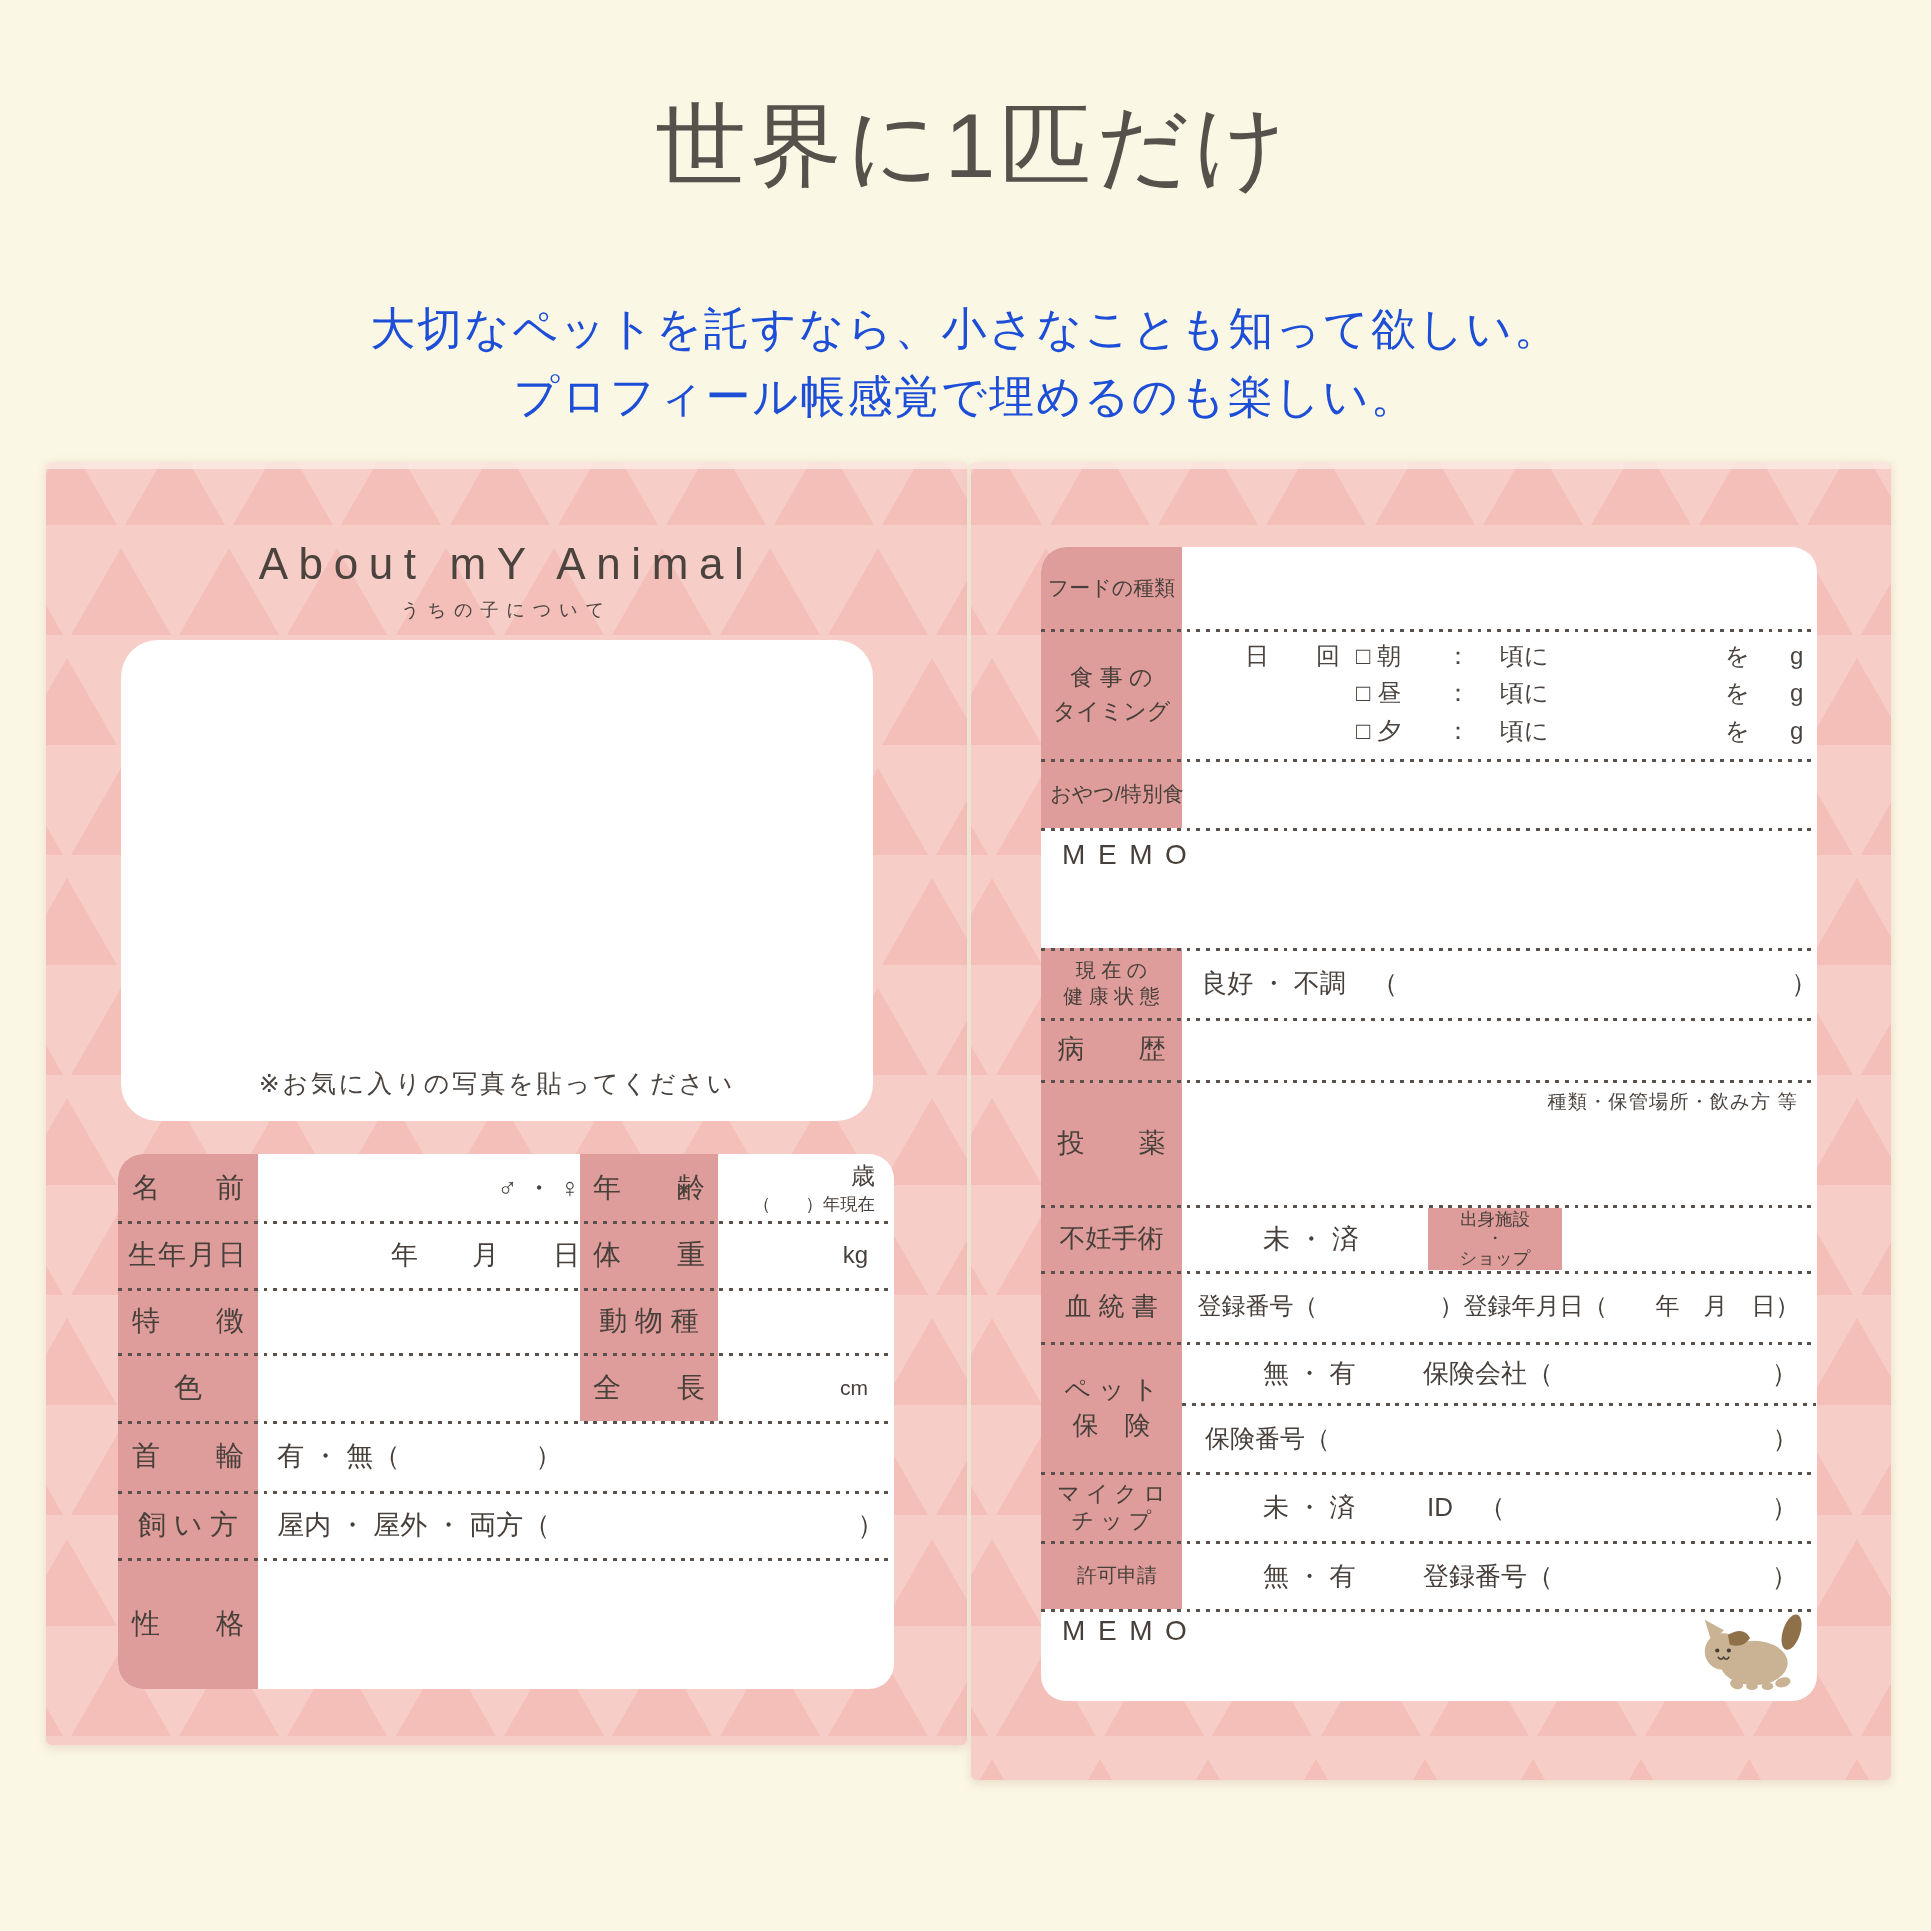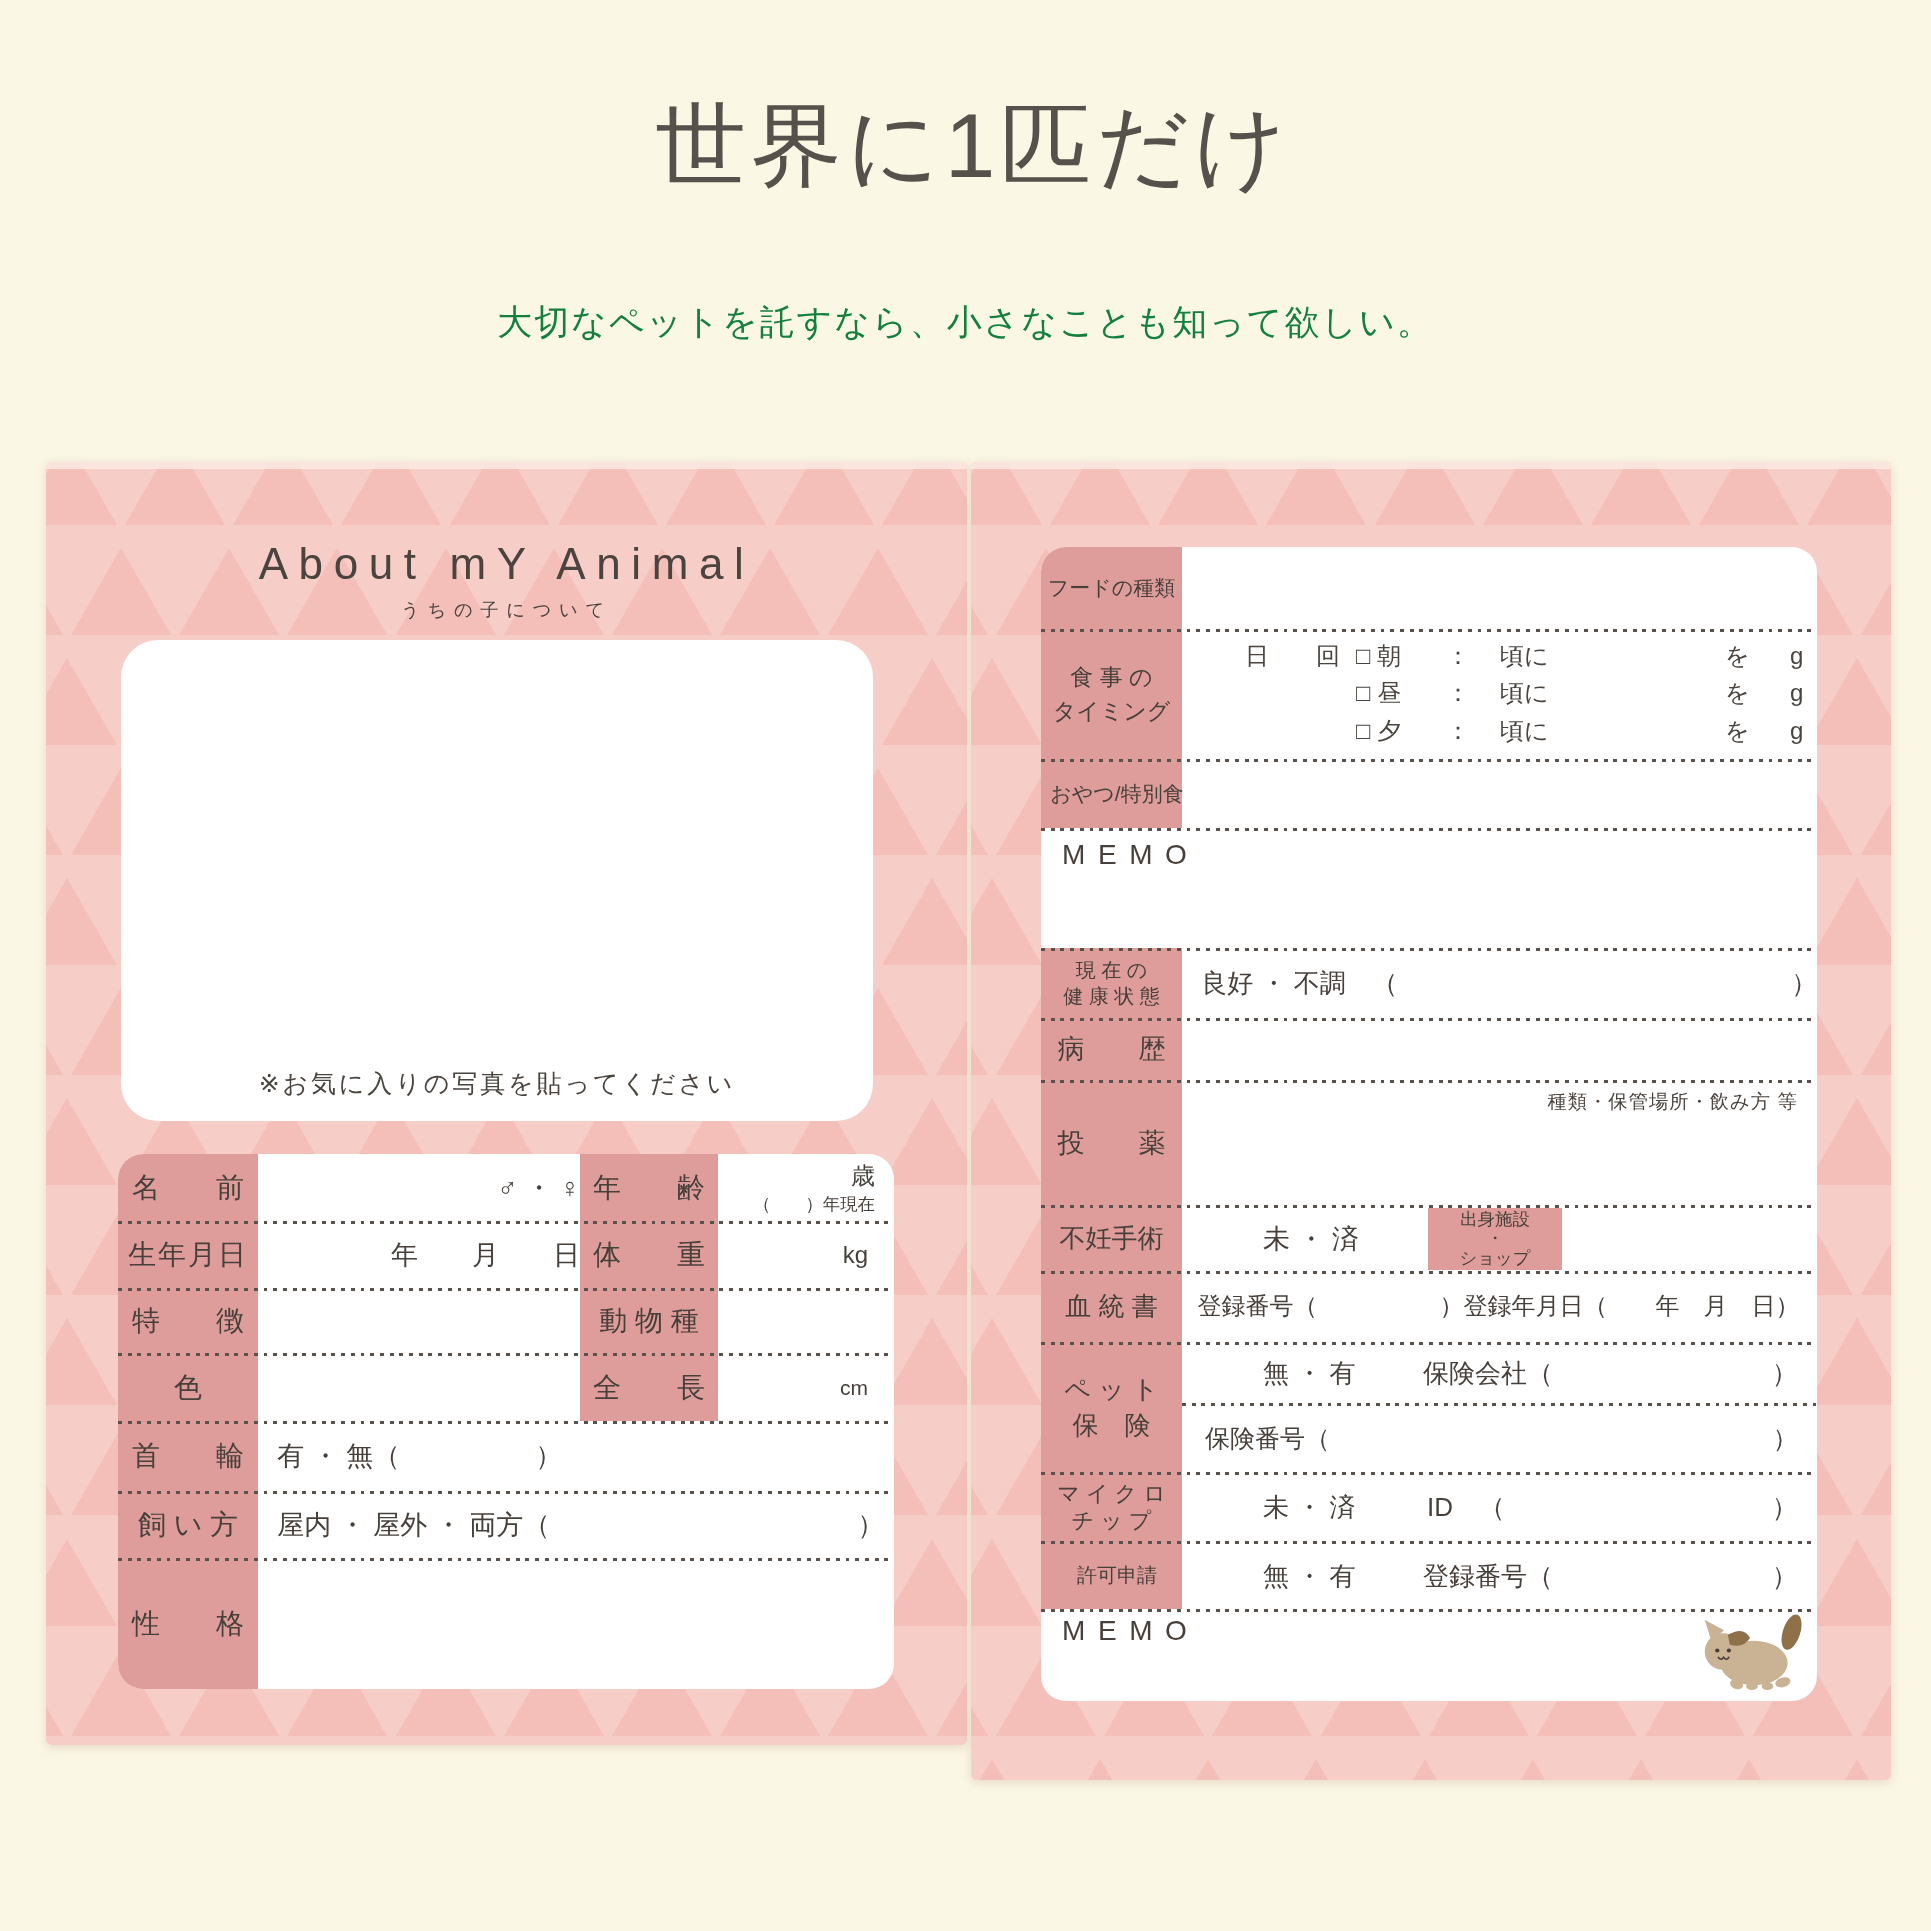--- a/index.html
+++ b/index.html
@@ -9,21 +9,21 @@
   .ctr{left:0;right:0;text-align:center;}
   .page{position:absolute;background:#F7CDC7;border-radius:5.8px;overflow:hidden;
         box-shadow:0 2.9px 9.7px rgba(190,140,130,.28);}
   .page::before{content:"";position:absolute;top:0;left:0;right:0;height:6.8px;
         background:#FBE9E3;opacity:.85;z-index:3;}
   .tris{position:absolute;inset:0;z-index:0;}
   .tri{position:absolute;width:0;height:0;border-left:50px solid transparent;
        border-right:50px solid transparent;border-bottom:87px solid #F3BFB8;}
   .z{position:absolute;z-index:2;}
   .headline{font-size:91px;letter-spacing:4.8px;color:#56514B;font-weight:500;margin-left:16px;}
-  .sub{font-size:35px;letter-spacing:1.9px;color:#15803d;}
+  .sub{font-size:45px;letter-spacing:1.9px;color:#1d4ed8;}
   .lp-title{font-size:44px;letter-spacing:10.6px;color:#4A433E;}
   .lp-sub{font-size:18.3px;letter-spacing:7.7px;color:#4A433E;}
   .whitebox{background:#fff;}
   .tablebox{background:#fff;border-radius:25px;overflow:hidden;}
   .pink{background:#DE9D9B;}
   .dash{position:absolute;height:2.9px;z-index:4;
         background:repeating-linear-gradient(90deg,#59524C 0 3.9px,transparent 3.9px 9.7px);}
   .flex{display:flex;align-items:center;}
   .between{justify-content:space-between;}
   .endj{justify-content:flex-end;}
@@ -40,20 +40,21 @@
        display:flex;flex-direction:column;align-items:center;justify-content:center;
        font-size:17.4px;line-height:19.3px;}
 </style>
 </head>
 <body>
 
 <div class="canvas">
 
   <div class="abs ctr headline" style="top:85px;">世界に1匹だけ</div>
   <div class="abs ctr sub" style="top:299px;">大切なペットを託すなら、小さなことも知って欲しい。</div>
+  <div class="abs ctr sub" style="top:367px;">プロフィール帳感覚で埋めるのも楽しい。</div>
 
   <div class="page" style="left:46px;top:462px;width:921px;height:1283px;">
     <div class="tris">
         <i class="tri" style="left: -29px; top: -24px;"></i>
         <i class="tri" style="left: 79px; top: -24px;"></i>
         <i class="tri" style="left: 187px; top: -24px;"></i>
         <i class="tri" style="left: 295px; top: -24px;"></i>
         <i class="tri" style="left: 404px; top: -24px;"></i>
         <i class="tri" style="left: 512px; top: -24px;"></i>
         <i class="tri" style="left: 620px; top: -24px;"></i>

